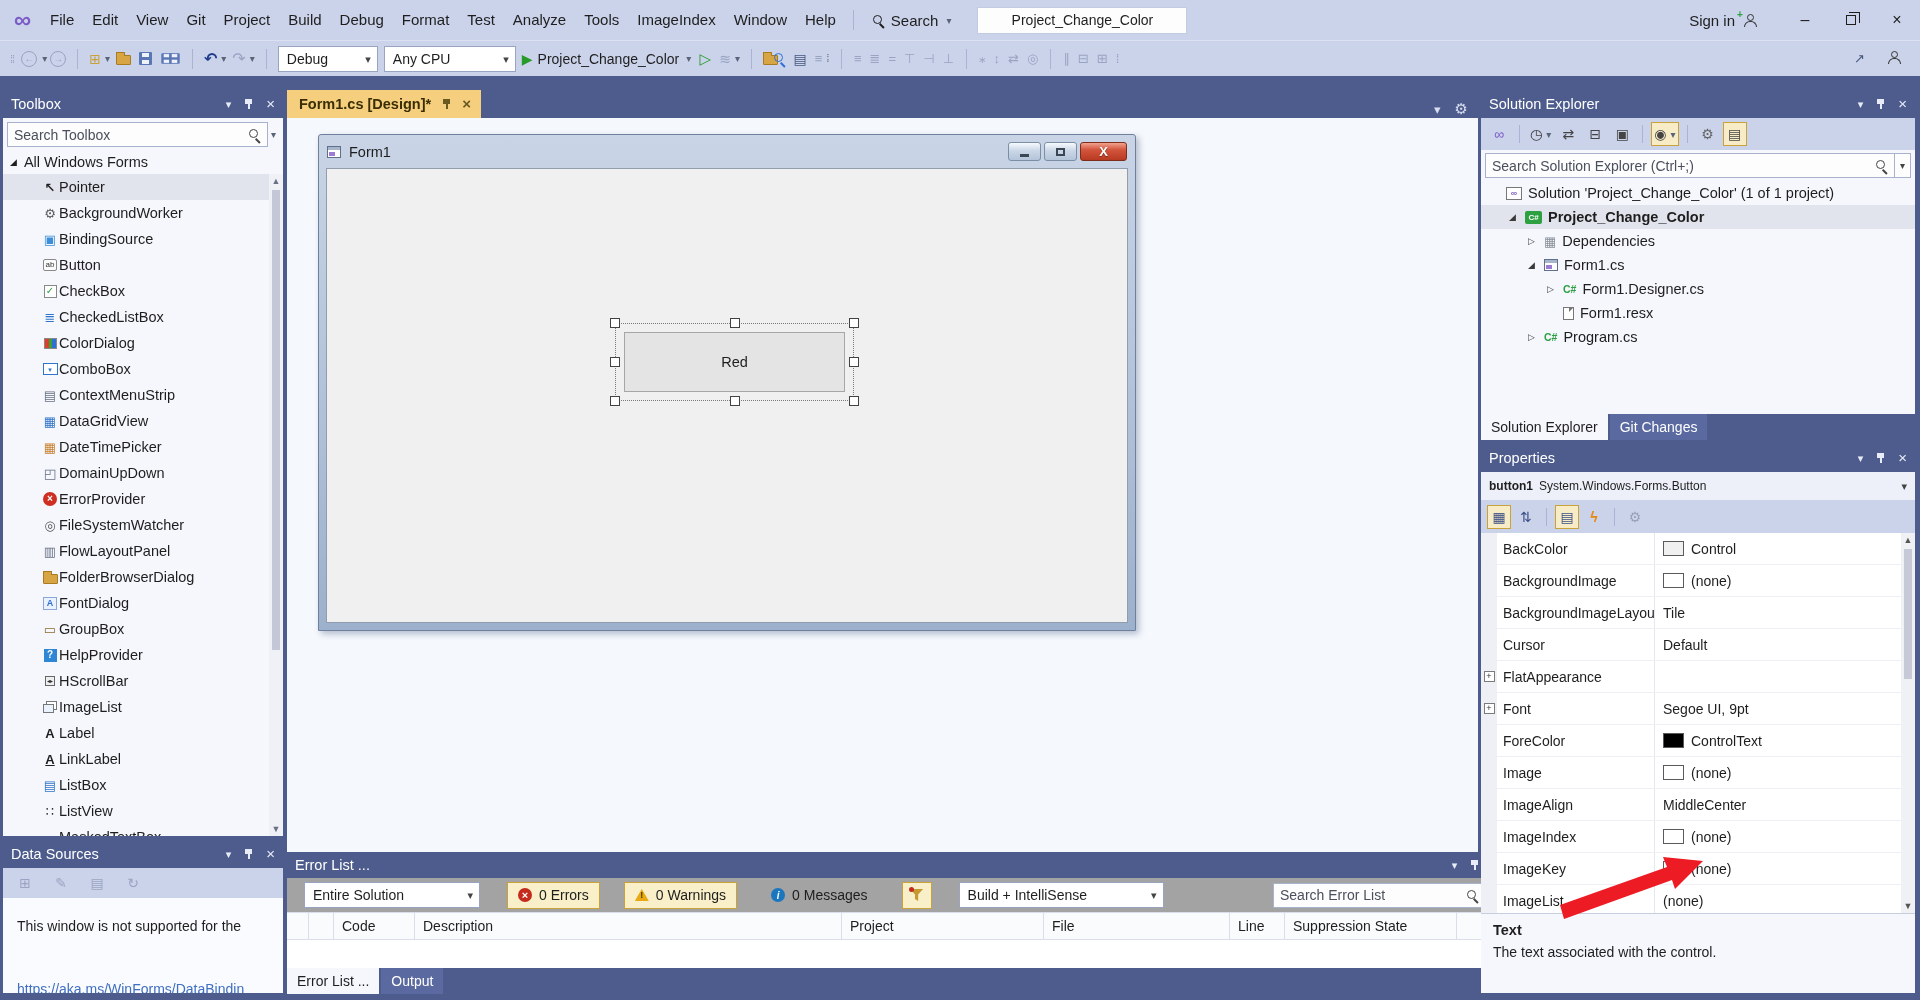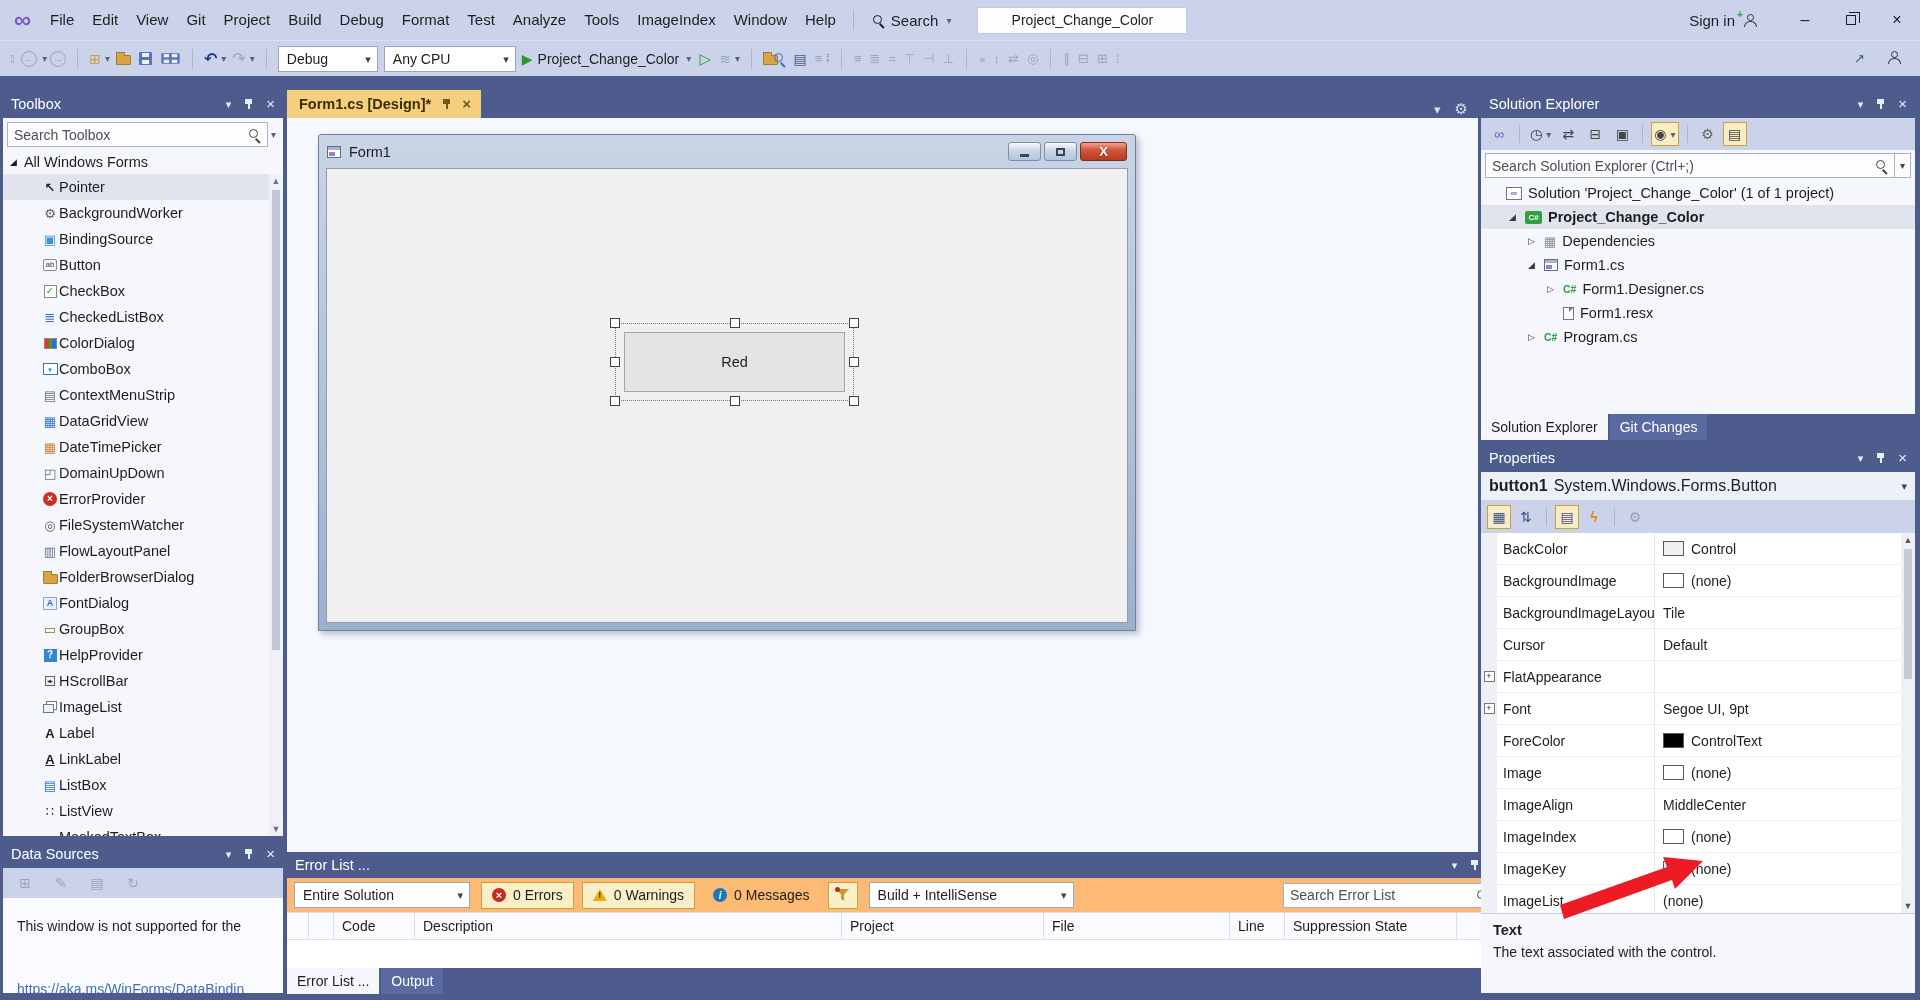--- a/index.html
+++ b/index.html
@@ -121,21 +121,21 @@
   .sel-wrap{position:absolute;left:288px;top:154px;width:239px;height:78px;border:1px dotted #7A7A7A;}
   .design-btn{position:absolute;left:8px;top:8px;right:8px;bottom:8px;background:#E4E4E4;border:1px solid #A6A6A6;display:flex;align-items:center;justify-content:center;font-size:14.5px;}
   .handle{position:absolute;width:10px;height:10px;background:#fff;border:1px solid #424242;}
   .h-nw{left:-6px;top:-6px;}.h-n{left:calc(50% - 5px);top:-6px;}.h-ne{right:-6px;top:-6px;}
   .h-w{left:-6px;top:calc(50% - 5px);}.h-e{right:-6px;top:calc(50% - 5px);}
   .h-sw{left:-6px;bottom:-6px;}.h-s{left:calc(50% - 5px);bottom:-6px;}.h-se{right:-6px;bottom:-6px;}
 
   
   #errorlist{left:287px;top:852px;width:1222px;height:142px;background:transparent;}
   #errorlist .panel-head{height:26px;}
-  .el-toolbar{height:34px;gap:8px;padding:0 4px;background:#fdba74;}
+  .el-toolbar{height:34px;gap:24px;padding:0 14px;background:#a3a3a3;}
   .toggle{display:flex;align-items:center;gap:7px;height:27px;padding:0 10px;font-size:14px;}
   .toggle.hl{background:#F9EFC8;border:1px solid #C9A239;}
   .errb{width:14px;height:14px;border-radius:50%;background:#C42B1C;color:#fff;display:inline-flex;align-items:center;justify-content:center;}
   .errb::after{content:"×";font-size:11px;font-weight:bold;}
   .tri{width:14px;height:12px;background:#E9A913;clip-path:polygon(50% 0,100% 100%,0 100%);position:relative;display:inline-block;}
   .tri::after{content:"!";position:absolute;left:5.5px;top:1px;font-size:9px;font-weight:bold;color:#4A3A00;}
   .infob{width:14px;height:14px;border-radius:50%;background:#1B76C0;color:#fff;display:inline-flex;align-items:center;justify-content:center;font-style:italic;}
   .infob::after{content:"i";font-size:10px;font-weight:bold;}
   .funnel-btn{width:30px;height:27px;display:flex;align-items:center;justify-content:center;position:relative;}
   .funnel{width:13px;height:12px;background:#C59A33;clip-path:polygon(0 0,100% 0,62% 45%,62% 100%,38% 84%,38% 45%);}
@@ -163,21 +163,21 @@
   .ico{display:inline-flex;align-items:center;justify-content:center;flex:none;}
   .sol-ico{width:16px;height:13px;border:1px solid #777;background:#fff;color:#7B5CC6;font-size:9px;font-weight:bold;}
   .csproj-ico{width:17px;height:13px;background:#2DA042;color:#fff;font-size:8px;font-weight:bold;border-radius:2px;}
   .dep-ico{color:#8A8F98;font-size:13px;}
   .csfile-ico{color:#2DA042;font-weight:bold;font-size:10.5px;}
   .resx-ico{width:11px;height:13px;border:1px solid #777;background:#fff;position:relative;}
   .resx-ico::after{content:"";position:absolute;top:0;right:0;border-left:4px solid #777;border-bottom:4px solid transparent;}
 
   
   #props{left:1481px;top:444px;width:434px;height:549px;}
-  .obj-row{height:28px;background:#EDF0F9;display:flex;align-items:center;padding:0 8px;font-size:16px;gap:6px;flex:none;position:relative;}
+  .obj-row{height:28px;background:#EDF0F9;display:flex;align-items:center;padding:0 8px;font-size:12px;gap:6px;flex:none;position:relative;}
   .obj-row::after{content:"▾";position:absolute;right:8px;color:#444;font-size:11px;}
   .obj-name{font-weight:bold;}
   .pr-toolbar{height:33px;padding:0 6px;gap:3px;}
   .pgrid{flex:1;overflow:hidden;position:relative;background:#fff;font-size:14px;}
   .prow{height:32px;display:flex;align-items:stretch;border-bottom:1px solid #EDEFF5;}
   .pgut{width:16px;background:#EEF0F6;display:flex;align-items:center;justify-content:center;flex:none;}
   .expander{width:11px;height:11px;border:1px solid #7a7a7a;background:#fff;font-size:9px;line-height:9px;text-align:center;color:#333;}
   .plab{width:158px;display:flex;align-items:center;padding-left:6px;white-space:nowrap;overflow:hidden;flex:none;border-right:1px solid #E5E7EE;}
   .prow.sel .plab{background:#E8E8EA;}
   .pval{flex:1;display:flex;align-items:center;padding-left:8px;gap:7px;overflow:hidden;white-space:nowrap;}

